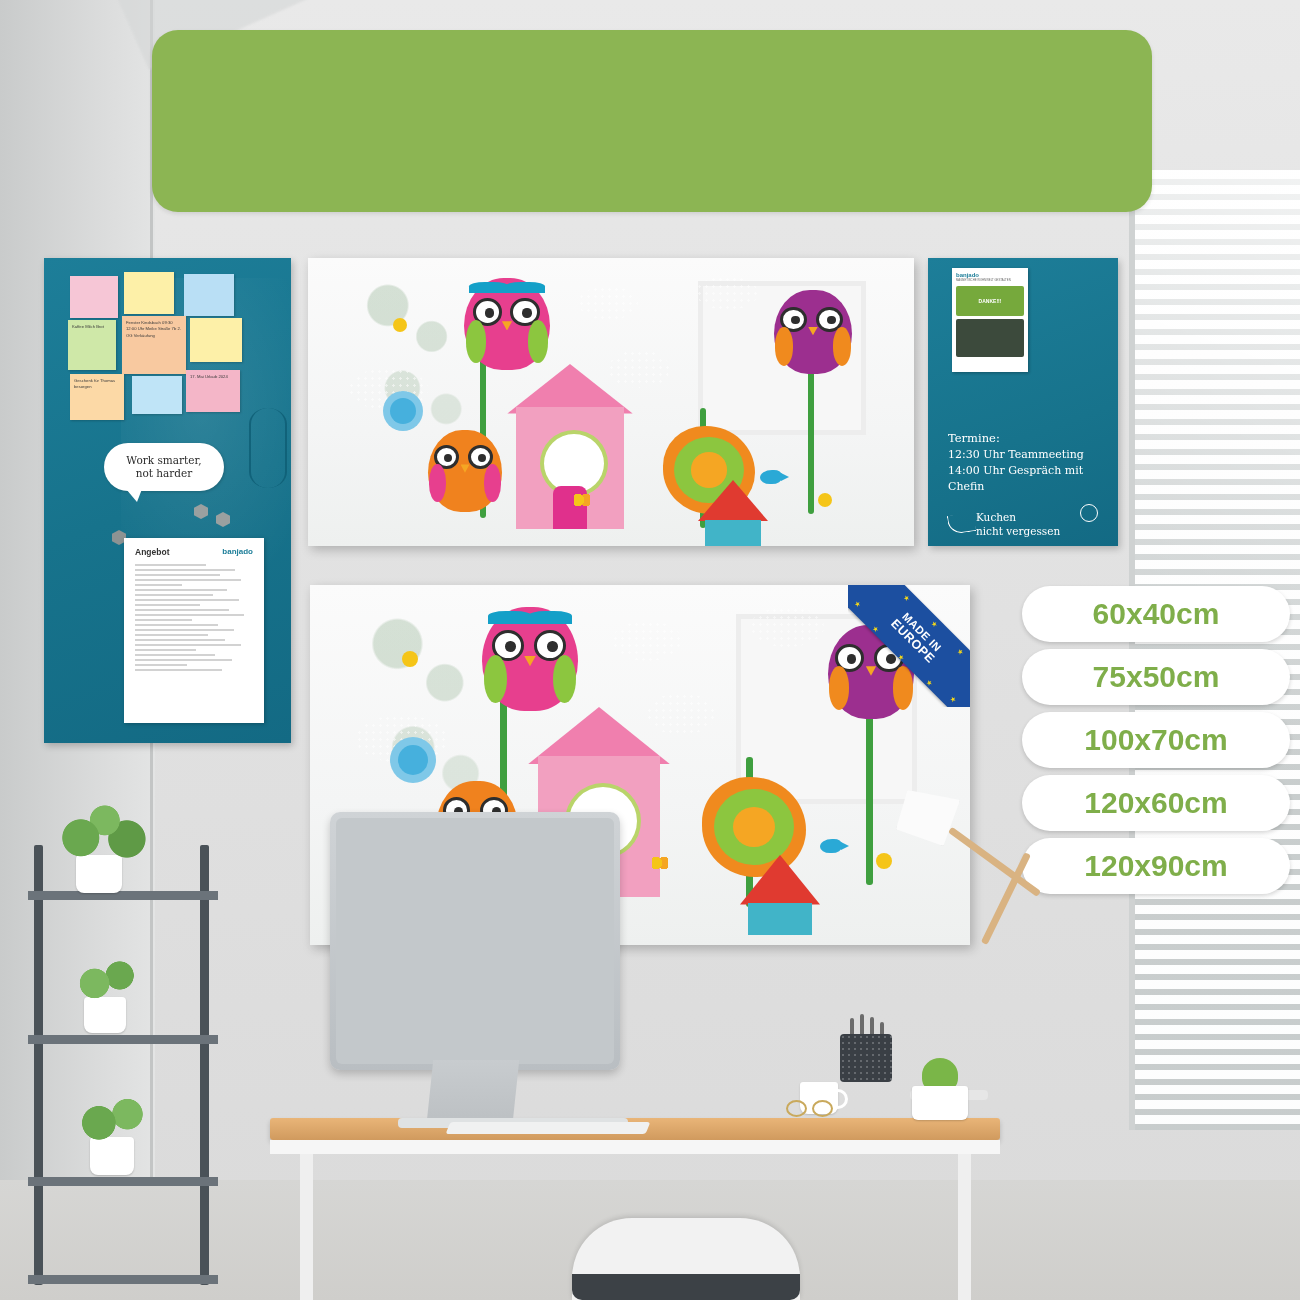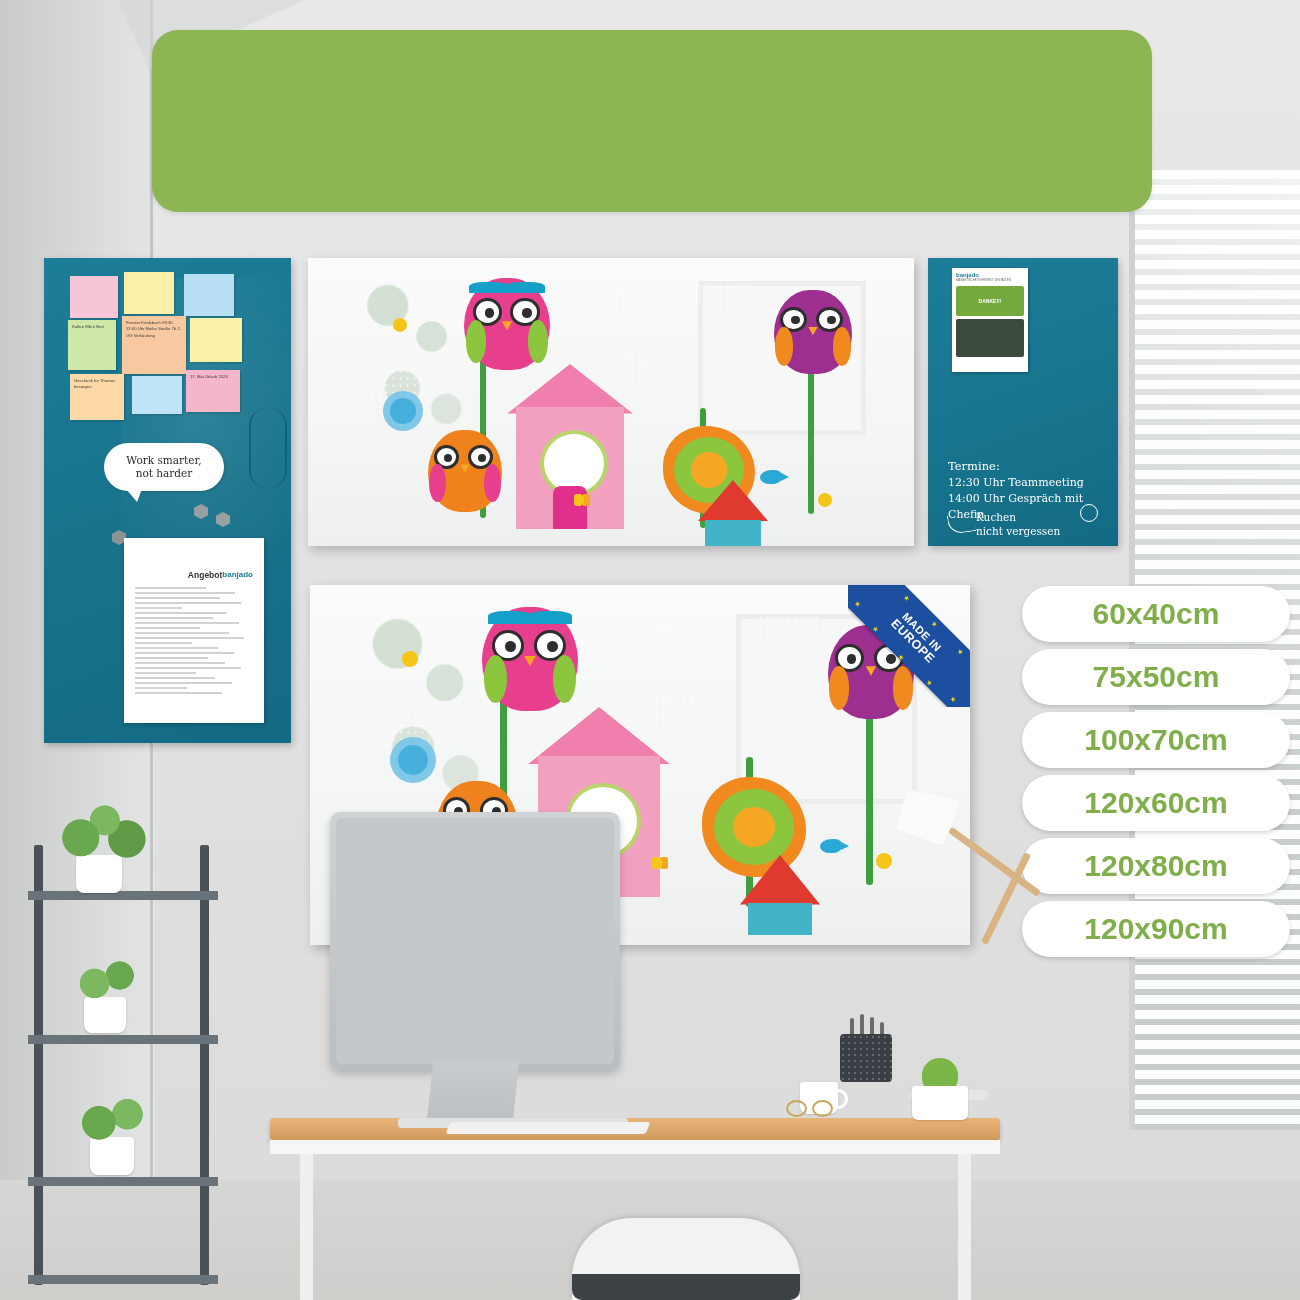--- a/index.html
+++ b/index.html
@@ -90,21 +90,21 @@
   .bubble:after{
     content:"";position:absolute;left:22px;bottom:-11px;
     border-left:11px solid transparent;border-right:5px solid transparent;
     border-top:13px solid #ffffff;
   }
   .doc{
     position:absolute;left:80px;top:280px;width:140px;height:185px;
     background:#ffffff;box-shadow:1px 1px 4px rgba(0,0,0,.25);
     padding:9px 11px;box-sizing:border-box;
   }
-  .doc .doc-head{display:flex;justify-content:flex-end;align-items:flex-start;margin-top:23px;}
+  .doc .doc-head{display:flex;justify-content:space-between;align-items:flex-start;}
   .doc .doc-title{font-size:8.5px;color:#333;font-weight:bold;}
   .doc .logo{font-size:8px;color:#1d7e99;font-weight:bold;}
   .doc .lines{margin-top:7px;}
   .doc .ln{height:2px;background:#d2d2d2;margin-bottom:3px;}
   .hex{
     position:absolute;width:14px;height:15px;background:#9aa0a0;
     clip-path:polygon(50% 0%,100% 25%,100% 75%,50% 100%,0% 75%,0% 25%);
   }
   .spring{
     position:absolute;left:205px;top:150px;width:34px;height:80px;
@@ -125,21 +125,21 @@
   }
   #notice .flyer .fl-logo{font-size:6px;font-weight:bold;color:#1d7e99;}
   #notice .flyer .fl-sub{font-size:2.8px;color:#666;}
   #notice .flyer .green{margin-top:4px;background:#76a93c;height:30px;border-radius:2px;
     display:flex;align-items:center;justify-content:center;color:#fff;font-size:5px;font-weight:bold;}
   #notice .flyer .dark{margin-top:3px;background:#3c4a3c;height:38px;border-radius:2px;}
   #notice .hand{
     position:absolute;left:20px;top:172px;color:#ffffff;
     font-family:"DejaVu Serif", serif;font-size:11px;line-height:1.45;
   }
-  #notice .hand .t{font-size:11.5px;margin-top:28px;}
+  #notice .hand .t{font-size:11.5px;}
   #notice .memo{
     position:absolute;left:48px;top:252px;color:#ffffff;
     font-family:"DejaVu Serif", serif;font-size:10.5px;line-height:1.35;
   }
   #notice .arrow{
     position:absolute;left:20px;top:256px;width:26px;height:18px;
     border-bottom:1.5px solid #fff;border-left:1.5px solid #fff;
     border-radius:0 0 0 14px;transform:rotate(-8deg);
   }
   #notice .smiley{
@@ -564,21 +564,20 @@
       </div>
     </div>
   </div>
 </div>
 
 <div id="sizes">
   <div class="pill">60x40cm</div>
   <div class="pill">75x50cm</div>
   <div class="pill">100x70cm</div>
   <div class="pill">120x60cm</div>
-  <div class="pill">120x80cm</div>
   <div class="pill">120x90cm</div>
 </div>
 
 <div id="shelf">
   <div class="post" style="left:6px;top:0;"></div>
   <div class="post" style="left:172px;top:0;"></div>
   <div class="shelfb" style="top:46px;"></div>
   <div class="shelfb" style="top:190px;"></div>
   <div class="shelfb" style="top:332px;"></div>
   <div class="shelfb" style="top:430px;"></div>

